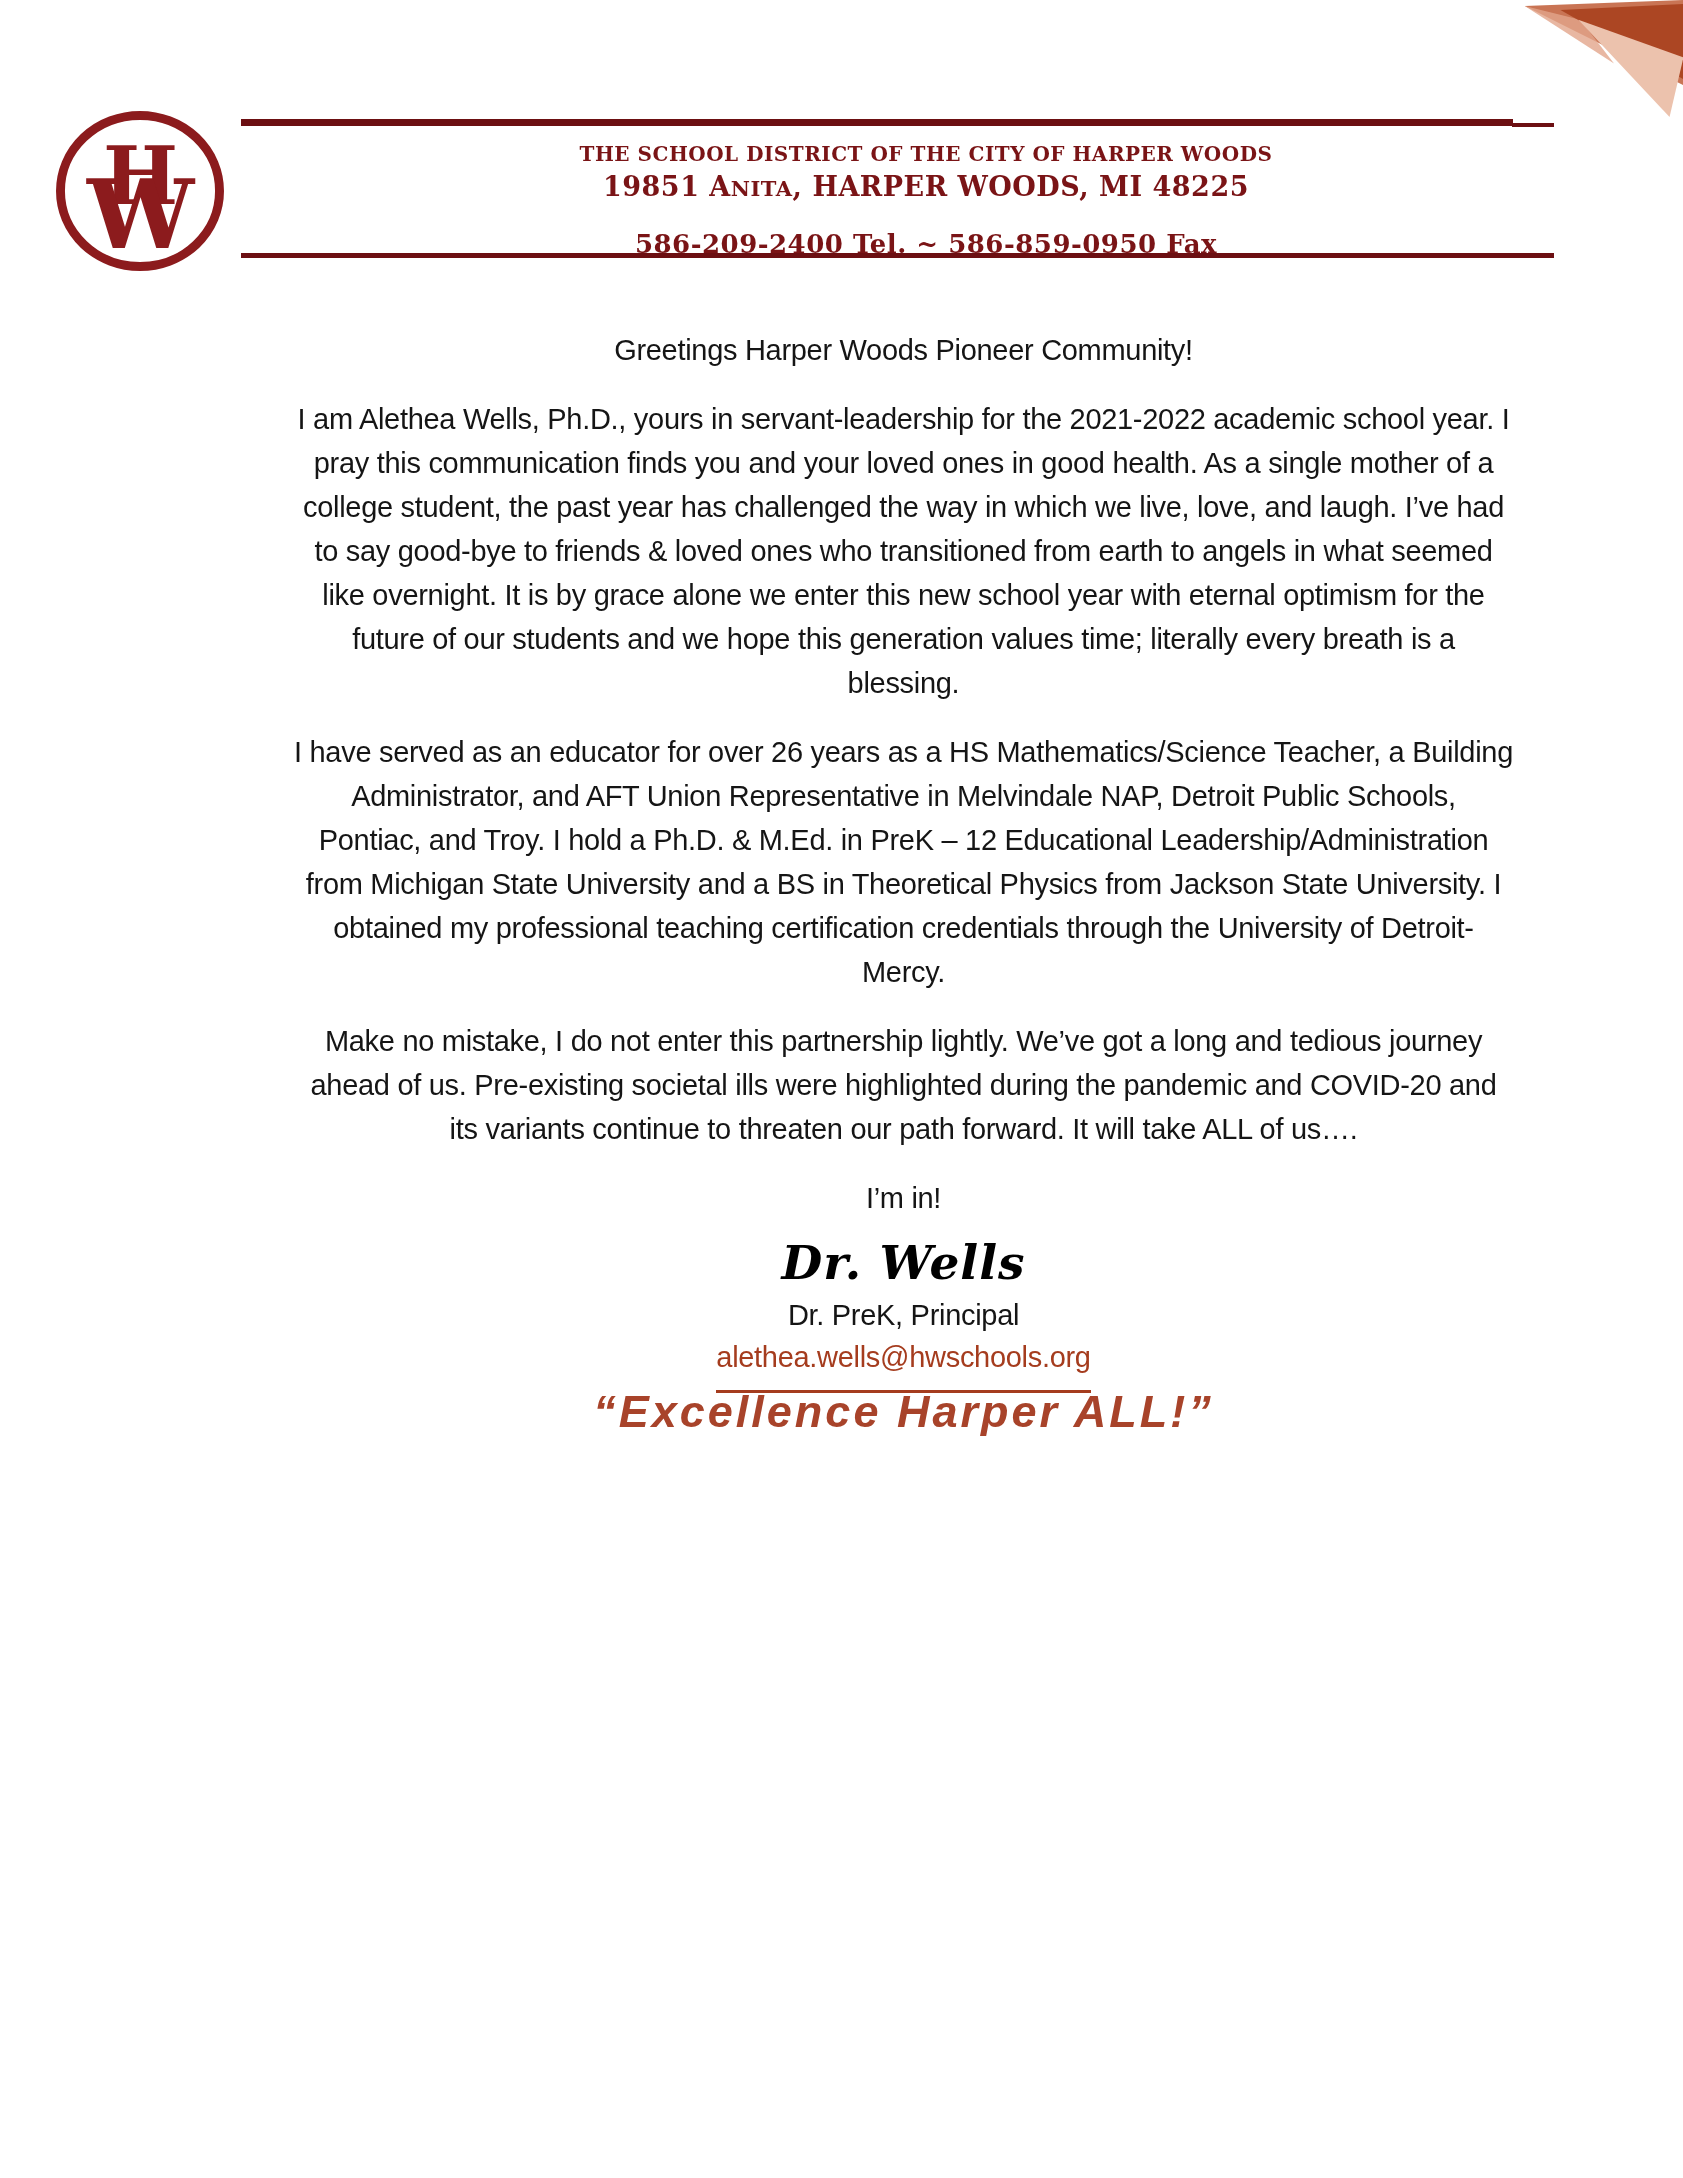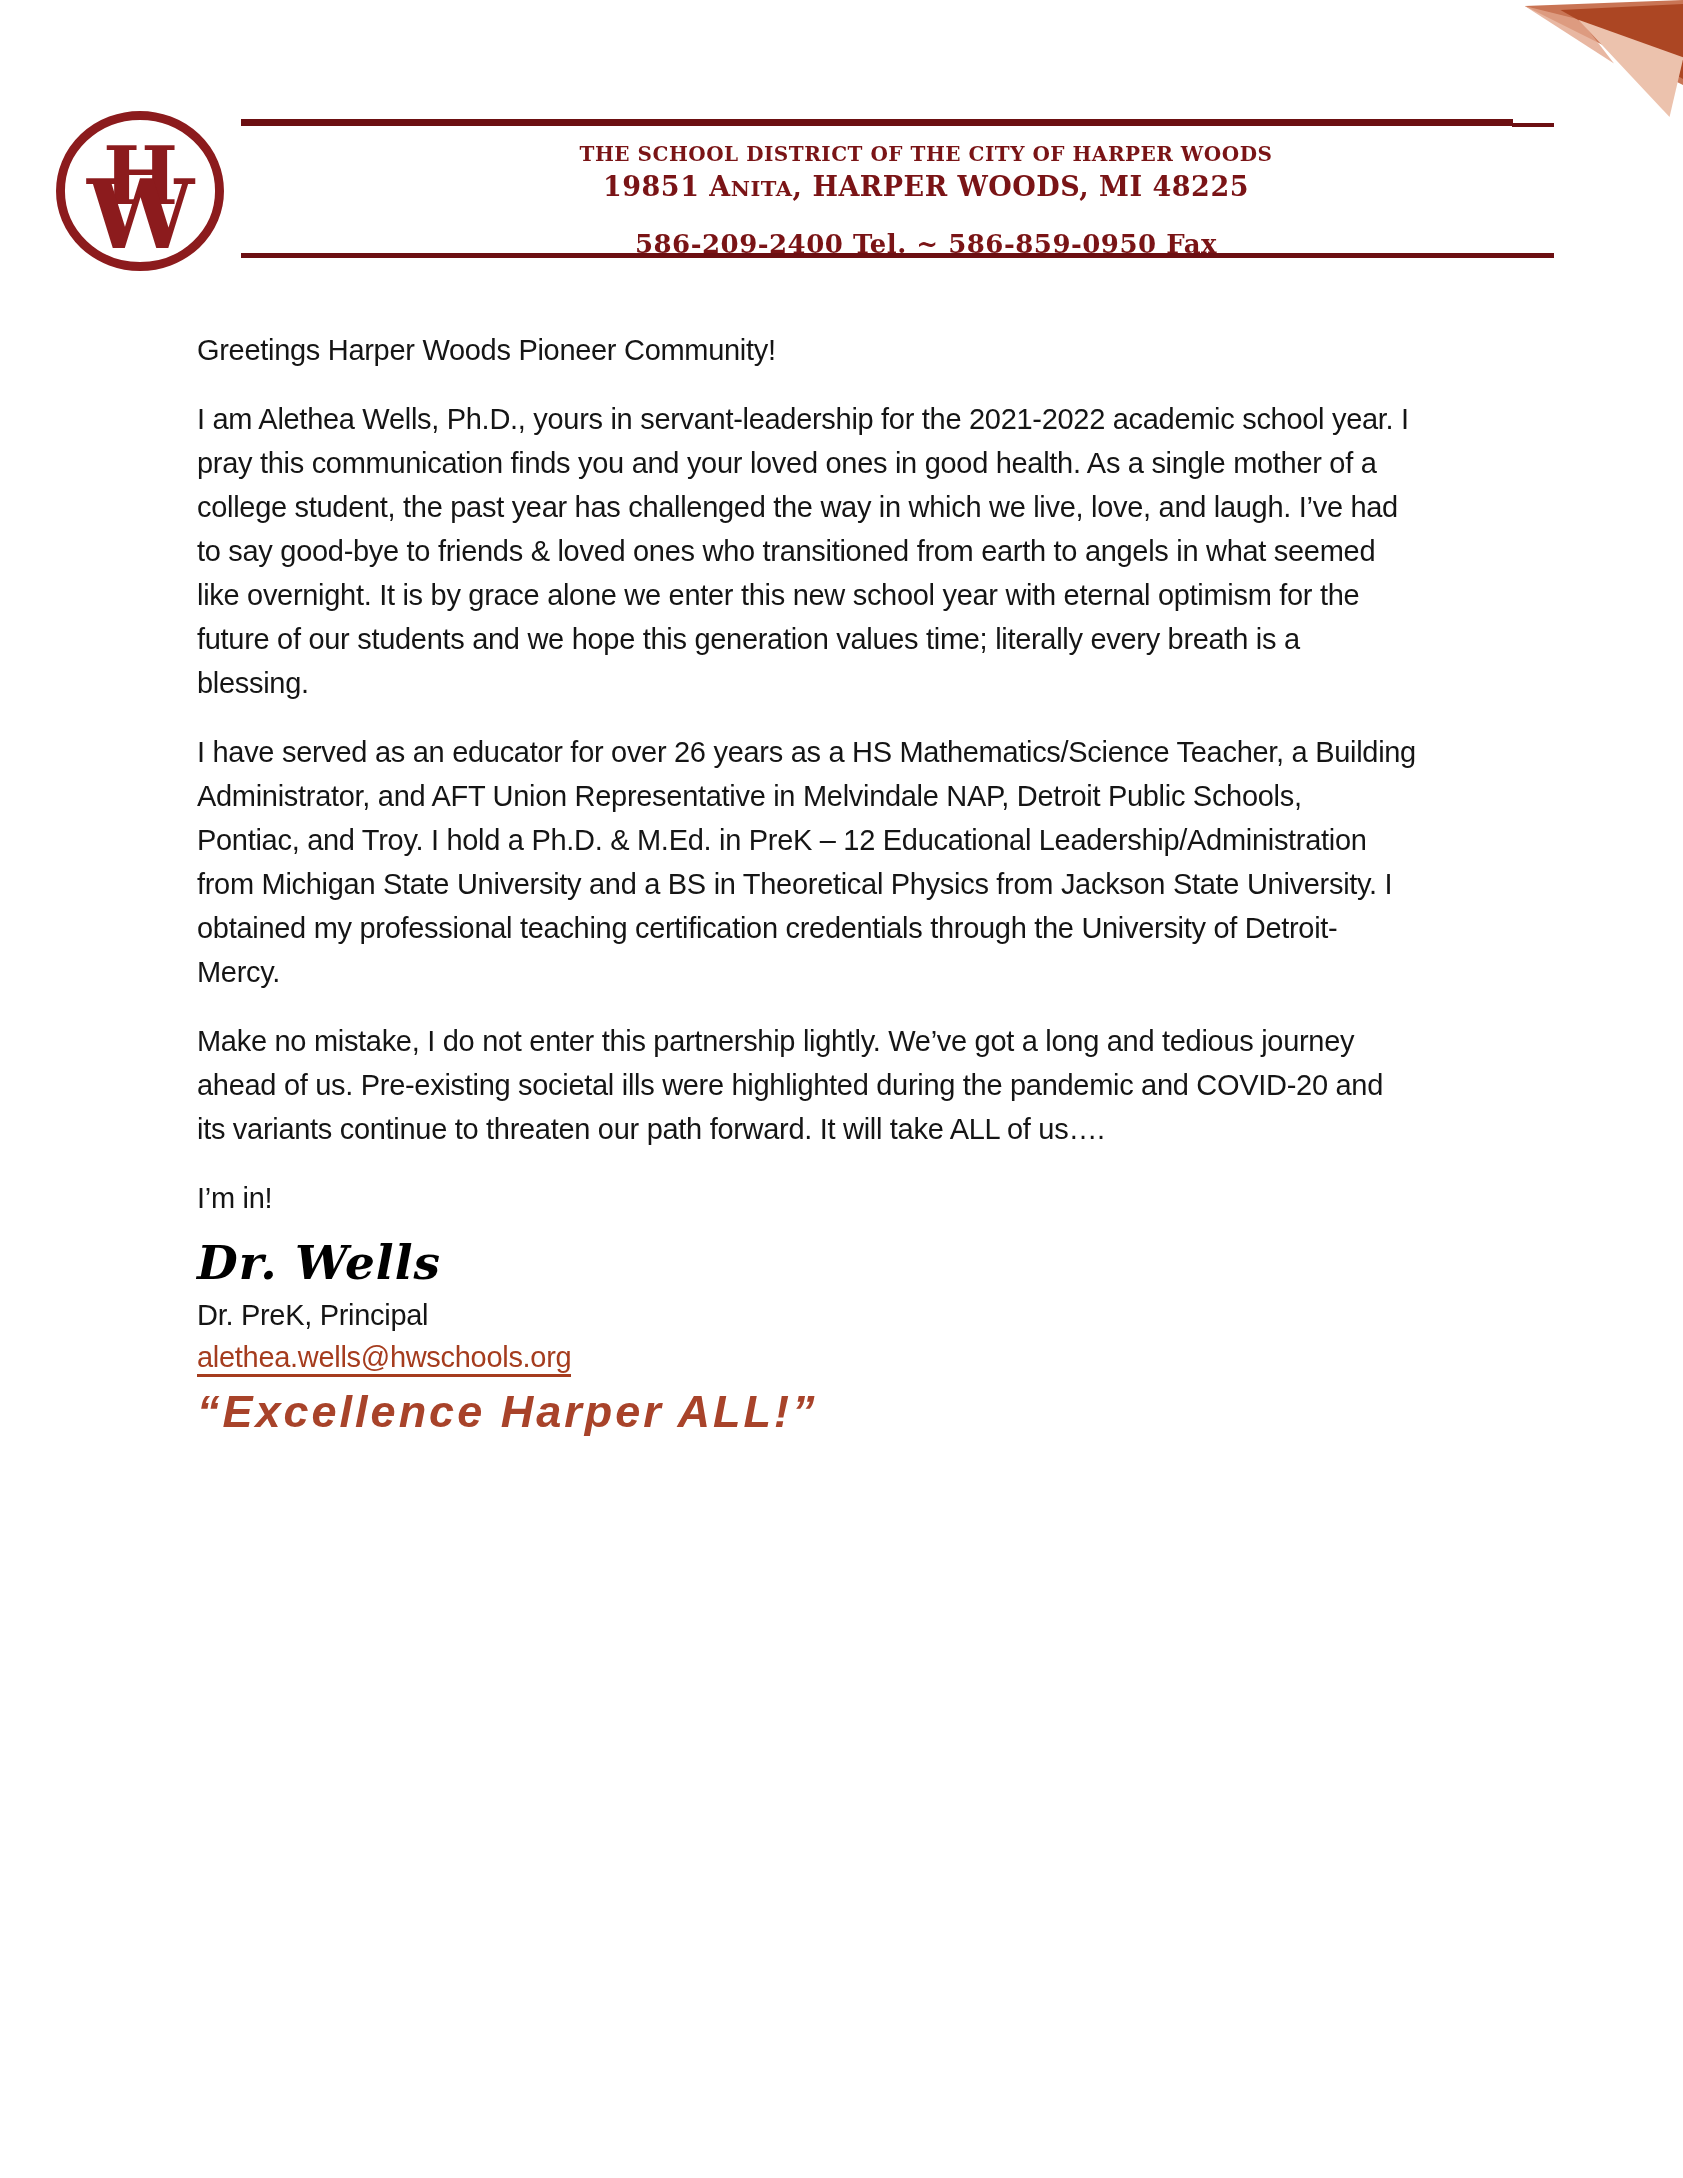--- a/index.html
+++ b/index.html
@@ -25,37 +25,37 @@
     font-family:"DejaVu Serif",serif;font-weight:bold;
   }
   .masthead .line1{font-size:20px;line-height:34px;letter-spacing:0.5px;}
   .masthead .line2{font-size:27px;line-height:32px;letter-spacing:0.5px;}
   .masthead .line2 .sc{font-size:21px;}
   .masthead .line3{font-size:26px;line-height:30px;margin-top:24px;letter-spacing:0.5px;}
   
   .content{
     position:absolute;left:197px;top:328px;width:1413px;
     color:#151515;
-    font-size:29px;line-height:44px;letter-spacing:-0.3px;
+    font-size:29px;line-height:44px;letter-spacing:-0.3px;text-align:center;
   }
   .content p{margin:0 0 0 0;white-space:pre-line;}
   .content p + p{margin-top:25px;}
   .sig-script{
     margin-top:12px;
     font-family:"DejaVu Serif",serif;
     font-style:italic;font-weight:bold;
     font-size:47px;line-height:62px;color:#000;
     letter-spacing:1px;
   }
   .sig-name{font-size:29px;line-height:42px;}
   .email-line{font-size:29px;line-height:42px;}
   .email-link{
     color:#A53C1E;text-decoration:none;
     border-bottom:3px solid #A53C1E;
-    padding-bottom:1px;
+    padding-bottom:17px;
   }
   .slogan{
     margin-top:8px;
     font-style:italic;font-weight:bold;
     font-size:45px;line-height:52px;
     letter-spacing:3px;
     color:#A8432A;
     font-family:"Liberation Sans",sans-serif;
   }
 </style>

